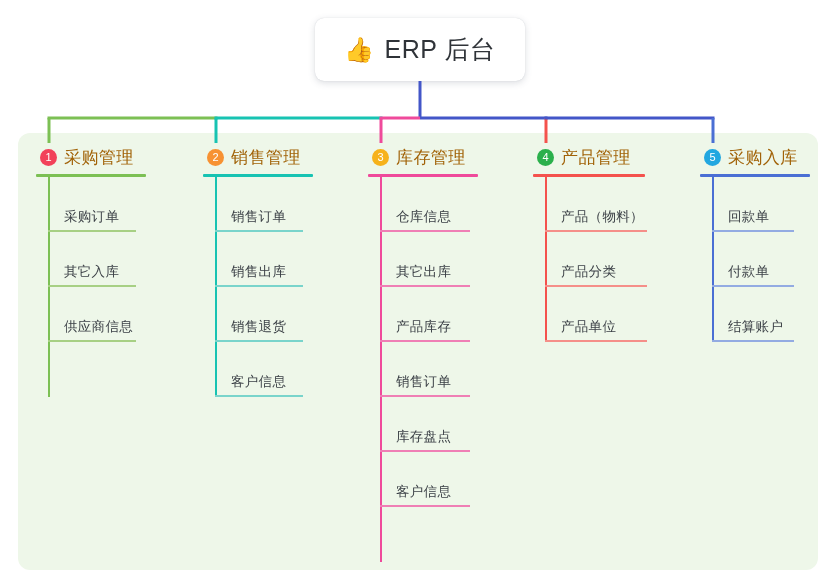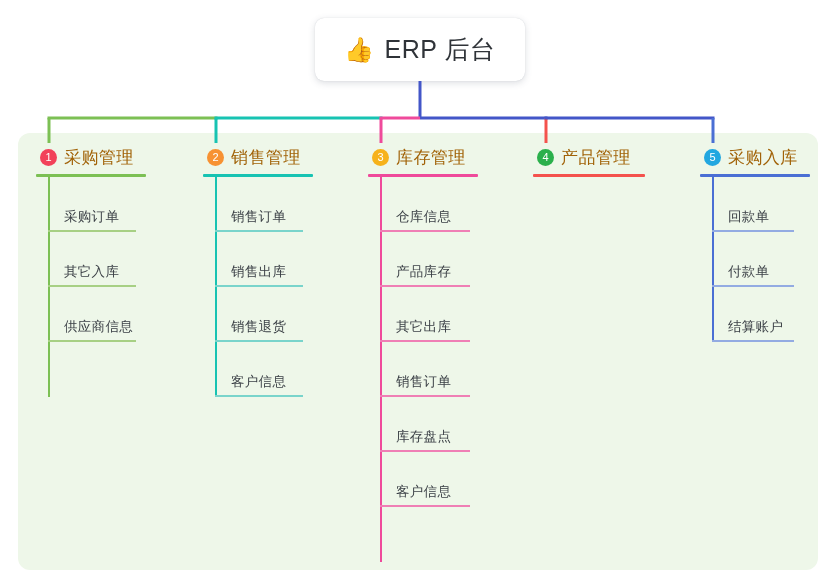--- a/index.html
+++ b/index.html
@@ -216,25 +216,25 @@
           <span class="col-title">库存管理</span>
         </div>
         <div class="col-rule" style="width: 110px; background: rgb(239, 74, 155);"></div>
         <div class="col-body">
           <div class="spine" style="background: rgb(239, 74, 155); height: 385px;"></div>
           <div class="leaf">
             <span class="leaf-label">仓库信息</span>
             <div class="leaf-rule" style="width: 90px; background: rgb(239, 127, 181);"></div>
           </div>
           <div class="leaf">
+            <span class="leaf-label">其它出库</span>
+            <div class="leaf-rule" style="width: 90px; background: rgb(239, 127, 181);"></div>
+          </div>
+          <div class="leaf">
             <span class="leaf-label">产品库存</span>
-            <div class="leaf-rule" style="width: 90px; background: rgb(239, 127, 181);"></div>
-          </div>
-          <div class="leaf">
-            <span class="leaf-label">其它出库</span>
             <div class="leaf-rule" style="width: 90px; background: rgb(239, 127, 181);"></div>
           </div>
           <div class="leaf">
             <span class="leaf-label">销售订单</span>
             <div class="leaf-rule" style="width: 90px; background: rgb(239, 127, 181);"></div>
           </div>
           <div class="leaf">
             <span class="leaf-label">库存盘点</span>
             <div class="leaf-rule" style="width: 90px; background: rgb(239, 127, 181);"></div>
           </div>
@@ -243,20 +243,35 @@
             <div class="leaf-rule" style="width: 90px; background: rgb(239, 127, 181);"></div>
           </div>
         </div>
       </div>
       <div class="column" style="left: 533px;">
         <div class="col-head">
           <span class="badge" style="background: rgb(43, 176, 76);">4</span>
           <span class="col-title">产品管理</span>
         </div>
         <div class="col-rule" style="width: 112px; background: rgb(244, 82, 77);"></div>
+        <div class="col-body">
+          <div class="spine" style="background: rgb(244, 82, 77); height: 165px;"></div>
+          <div class="leaf">
+            <span class="leaf-label">产品（物料）</span>
+            <div class="leaf-rule" style="width: 102px; background: rgb(245, 143, 137);"></div>
+          </div>
+          <div class="leaf">
+            <span class="leaf-label">产品分类</span>
+            <div class="leaf-rule" style="width: 102px; background: rgb(245, 143, 137);"></div>
+          </div>
+          <div class="leaf">
+            <span class="leaf-label">产品单位</span>
+            <div class="leaf-rule" style="width: 102px; background: rgb(245, 143, 137);"></div>
+          </div>
+        </div>
       </div>
       <div class="column" style="left: 700px;">
         <div class="col-head">
           <span class="badge" style="background: rgb(34, 167, 224);">5</span>
           <span class="col-title">采购入库</span>
         </div>
         <div class="col-rule" style="width: 110px; background: rgb(74, 111, 212);"></div>
         <div class="col-body">
           <div class="spine" style="background: rgb(74, 111, 212); height: 165px;"></div>
           <div class="leaf">

